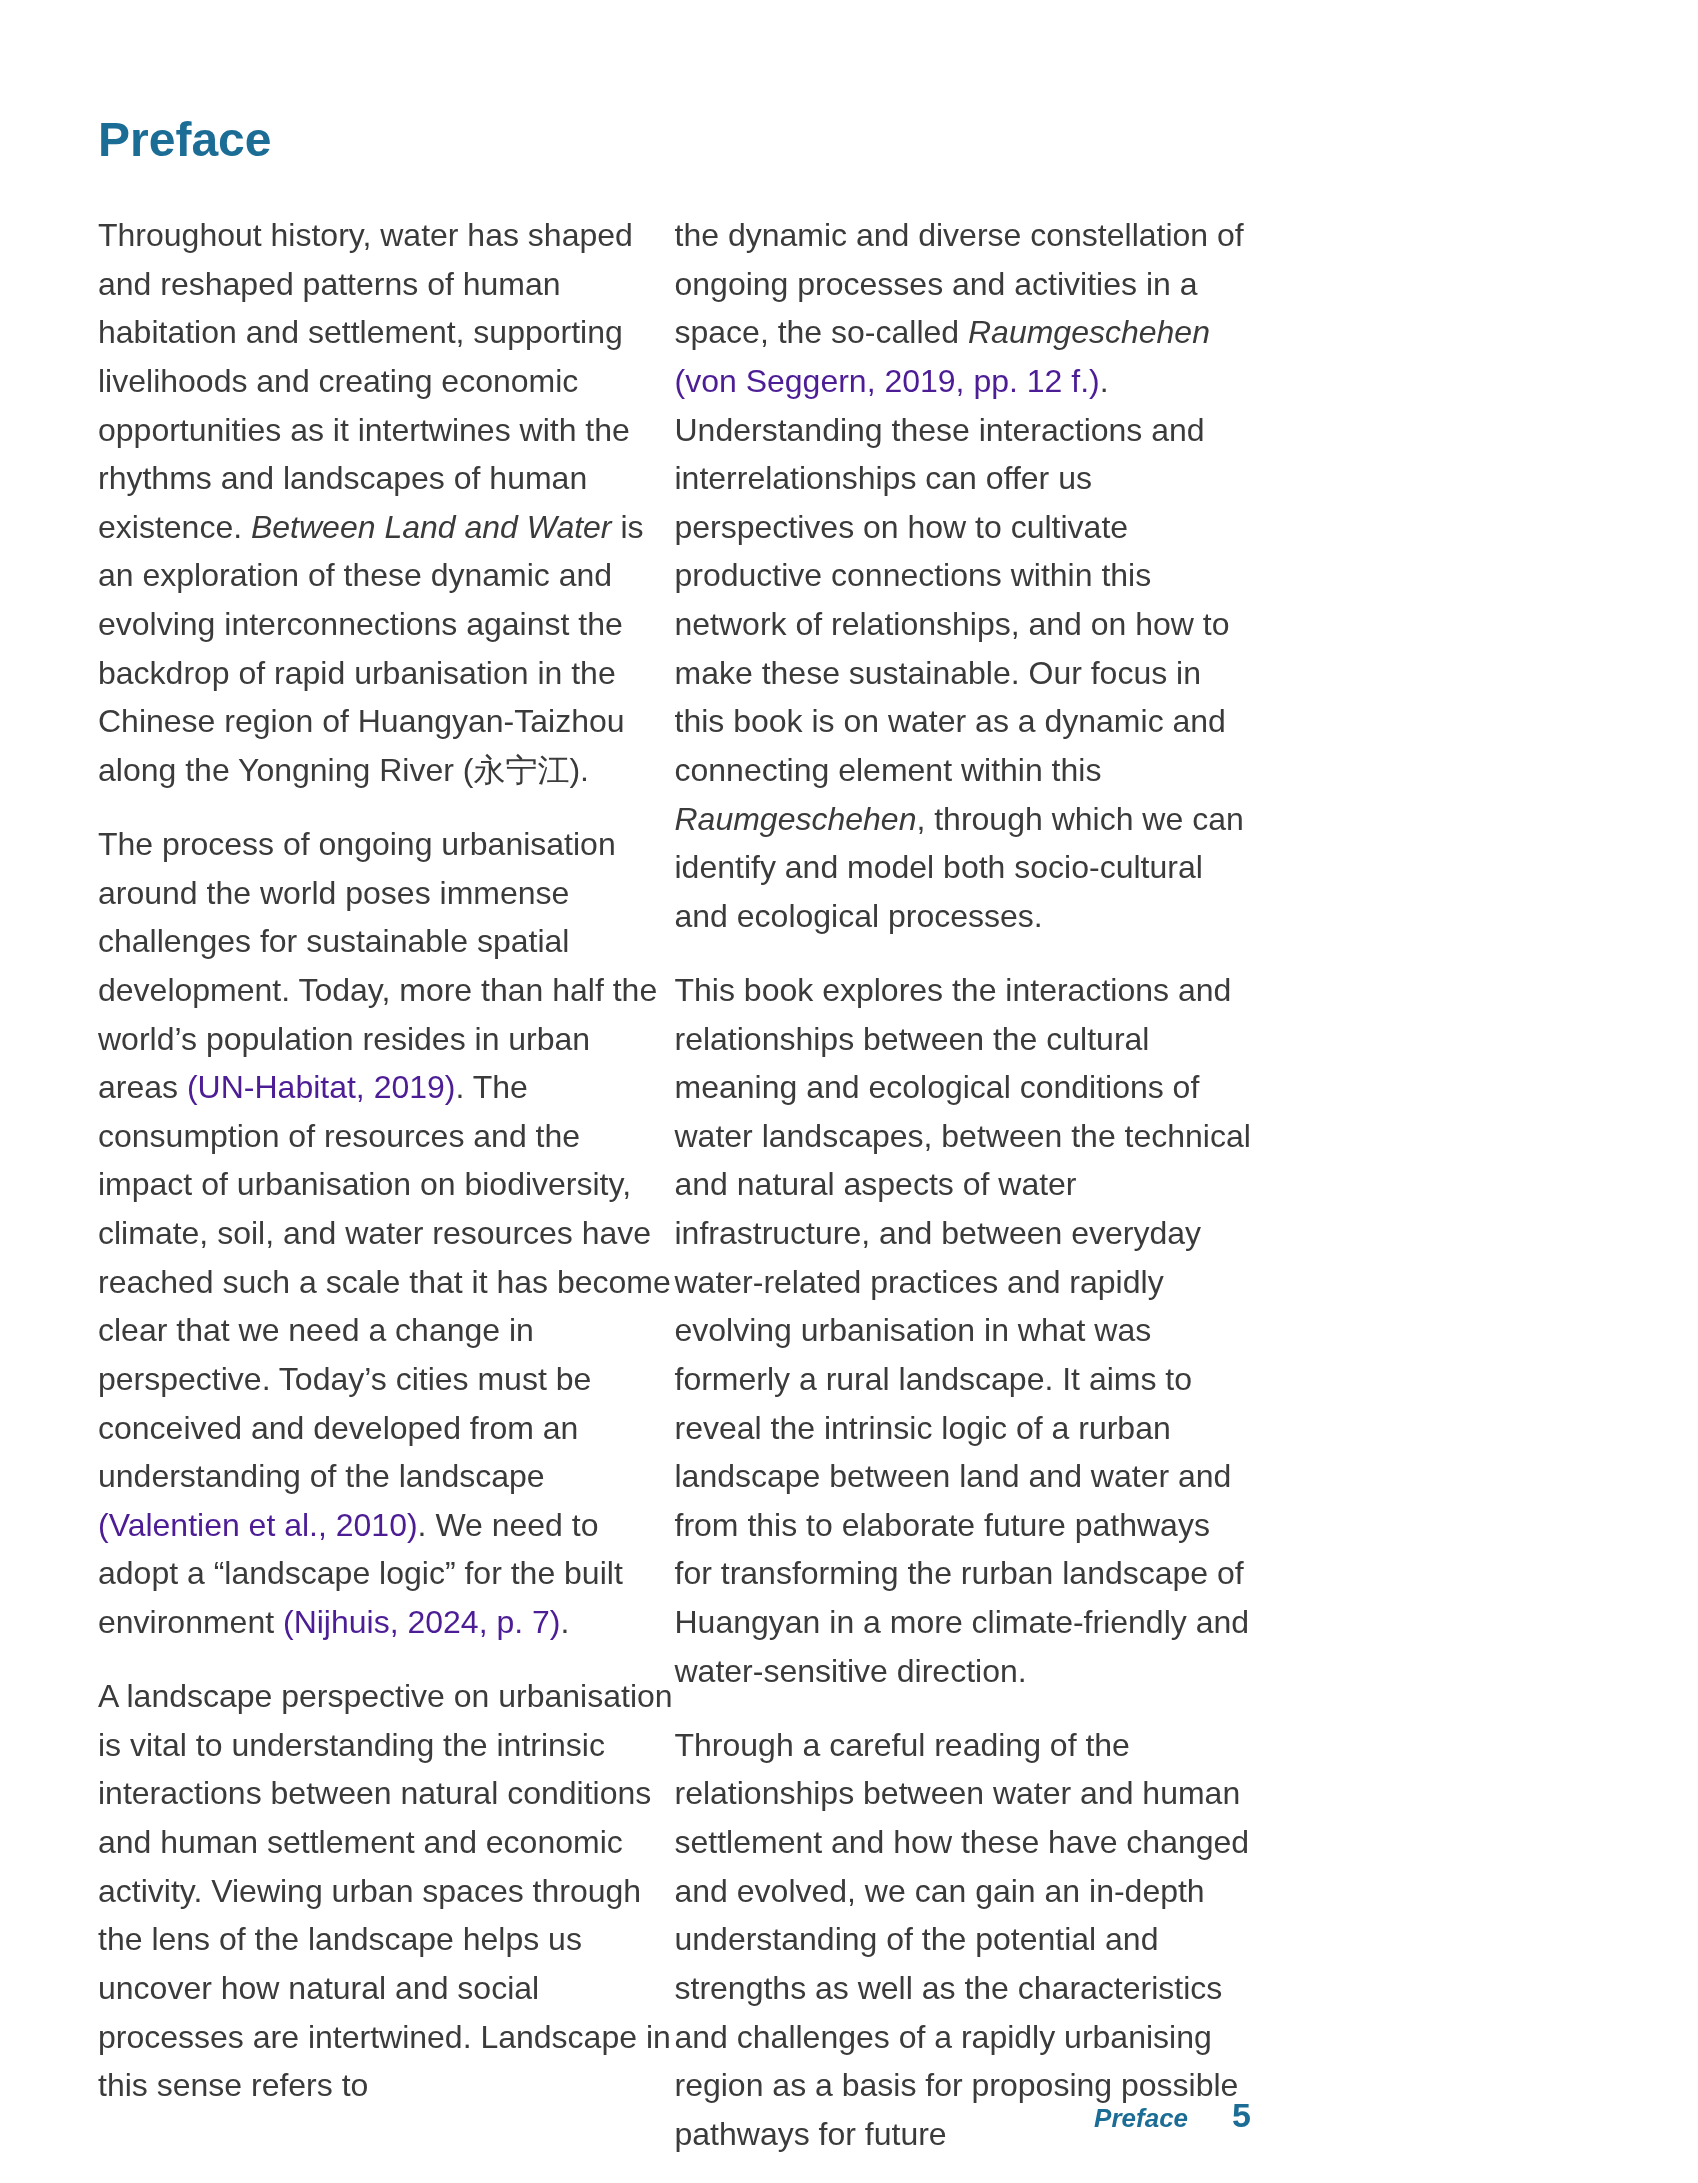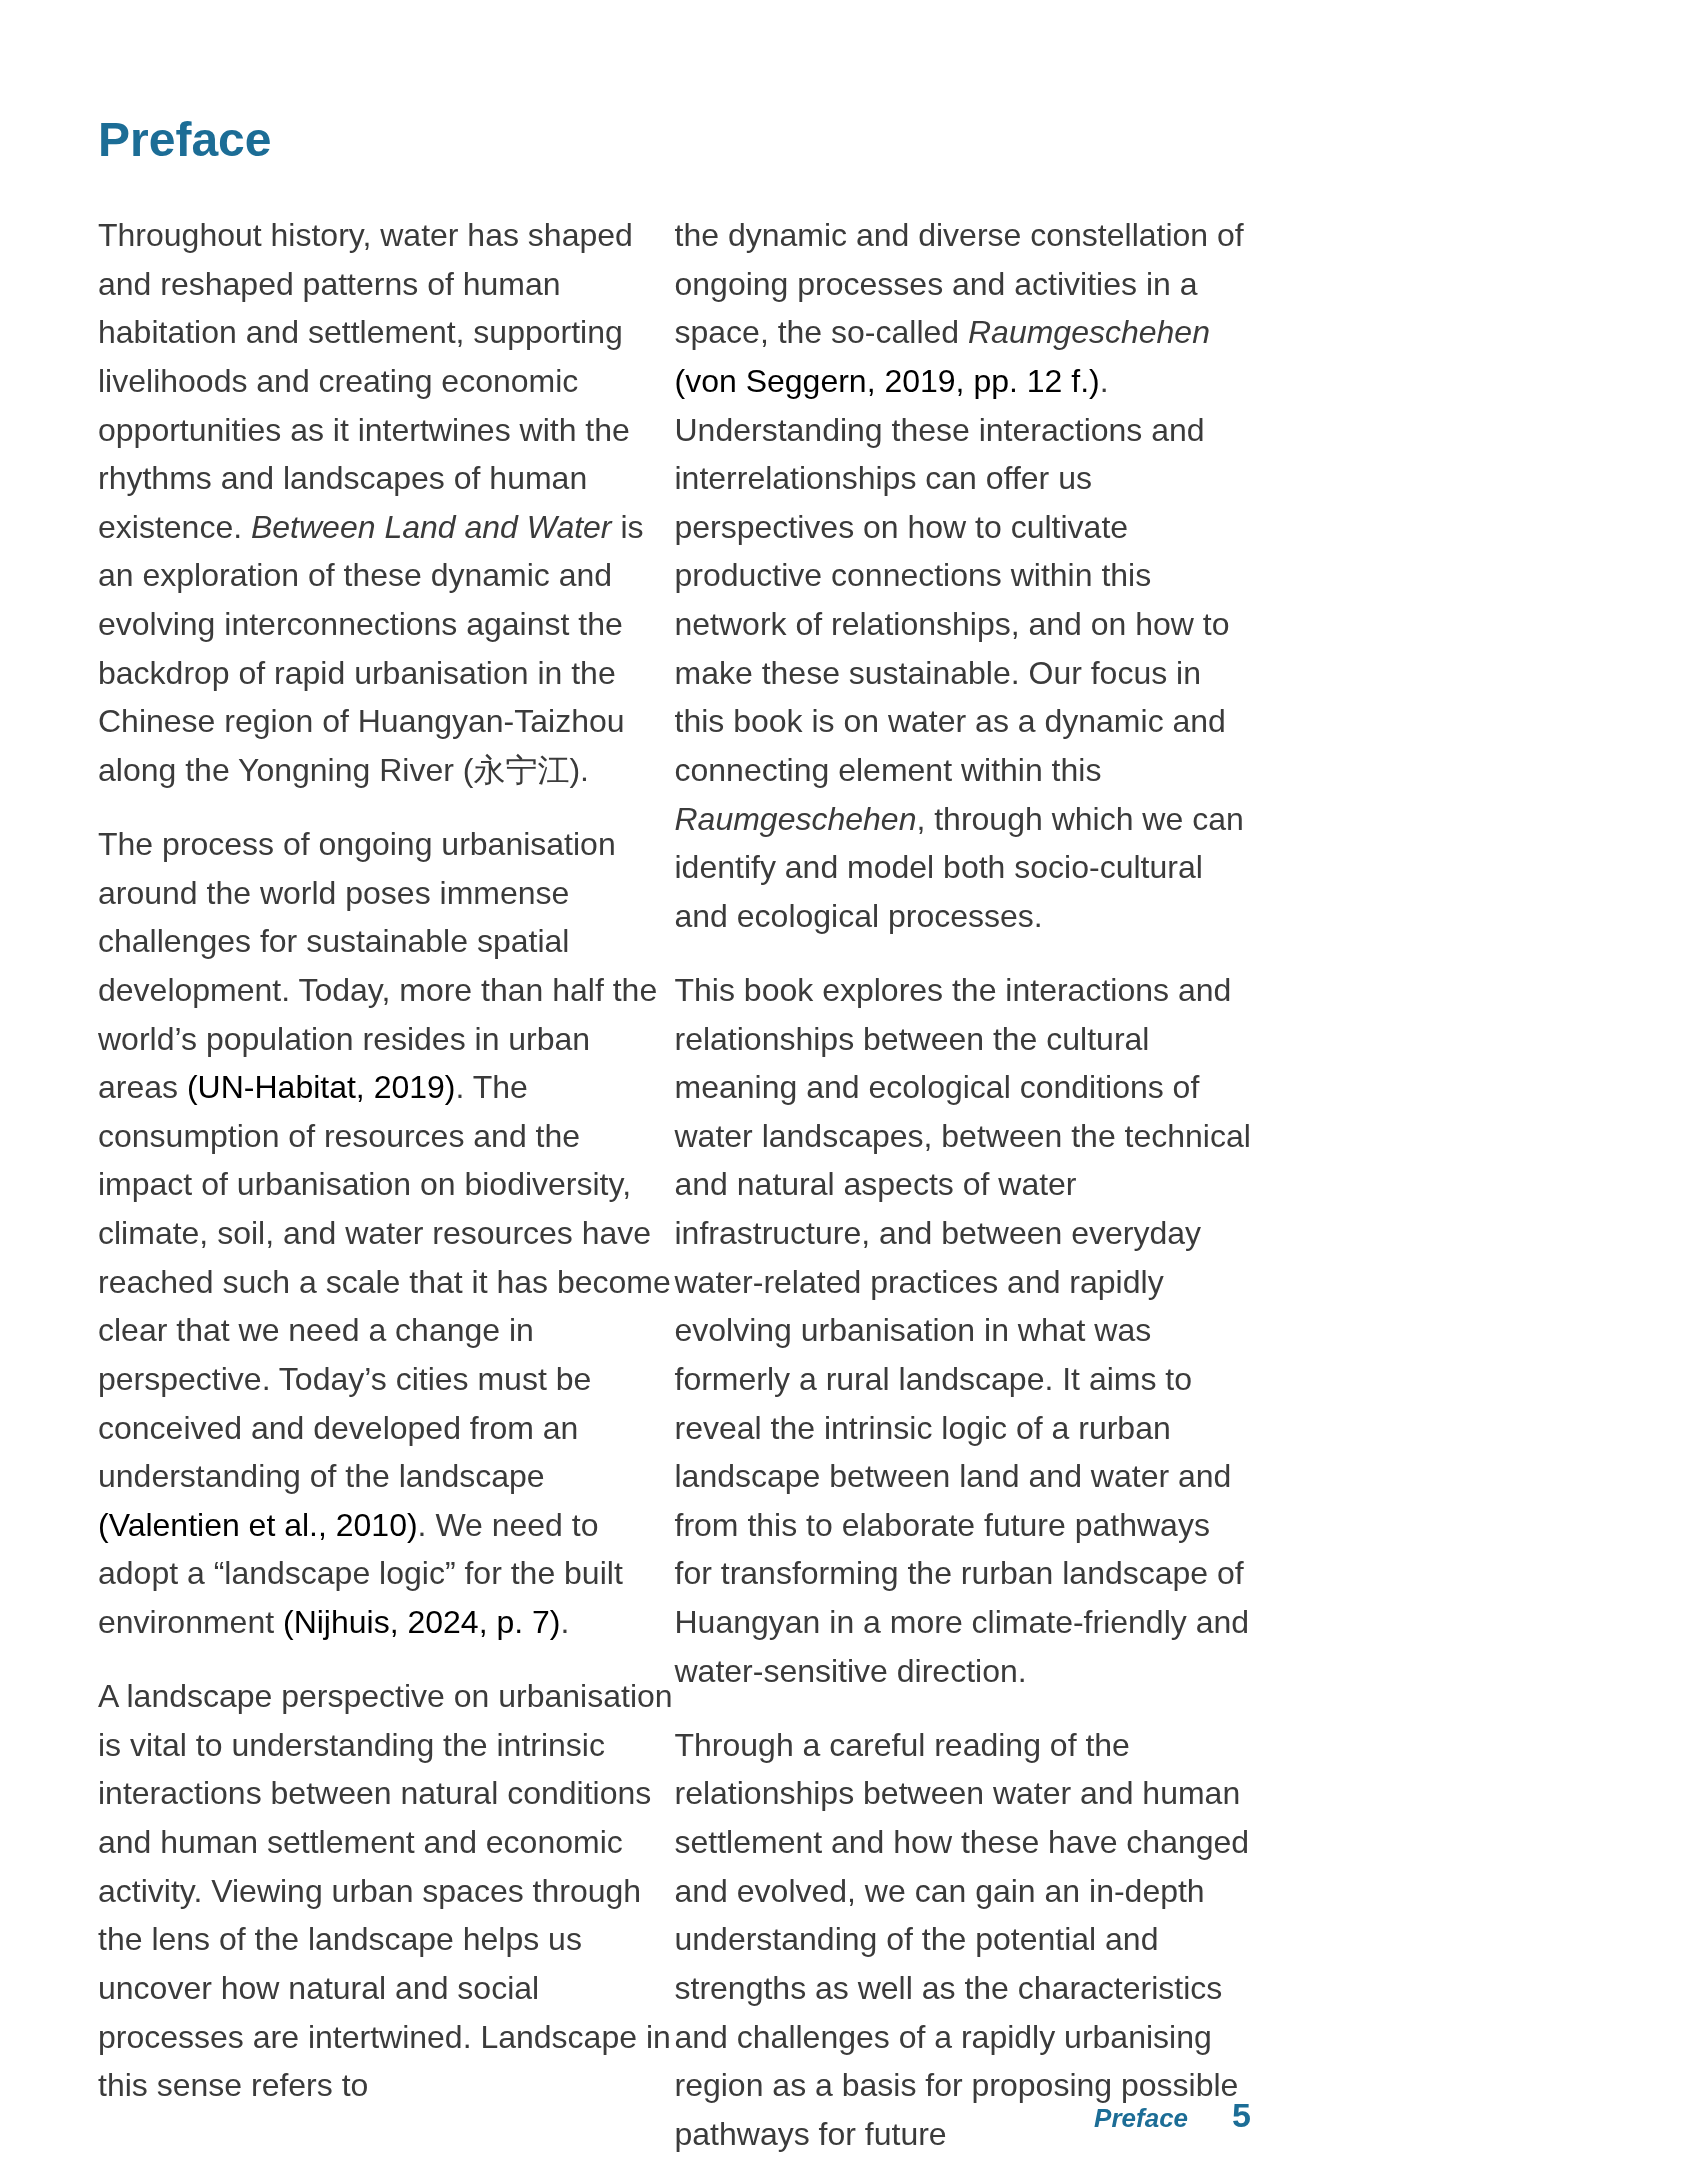--- a/index.html
+++ b/index.html
@@ -36,21 +36,21 @@
   .para {
     font-size: 32px;
     line-height: 1.52;
     color: #3b3b3b;
     text-align: left;
     margin-bottom: 25.5px;
     hyphens: auto;
     -webkit-hyphens: auto;
   }
   .para span.italic { font-style: italic; margin-top: 20px; }
-  .para span.citation { color: #000000; }
+  .para span.citation { color: #4c1d95; }
   .footer {
     position: absolute;
     right: 131px;
     bottom: 48px;
     display: flex;
     align-items: baseline;
   }
   .footer-section {
     font-size: 26px;
     font-style: italic;

